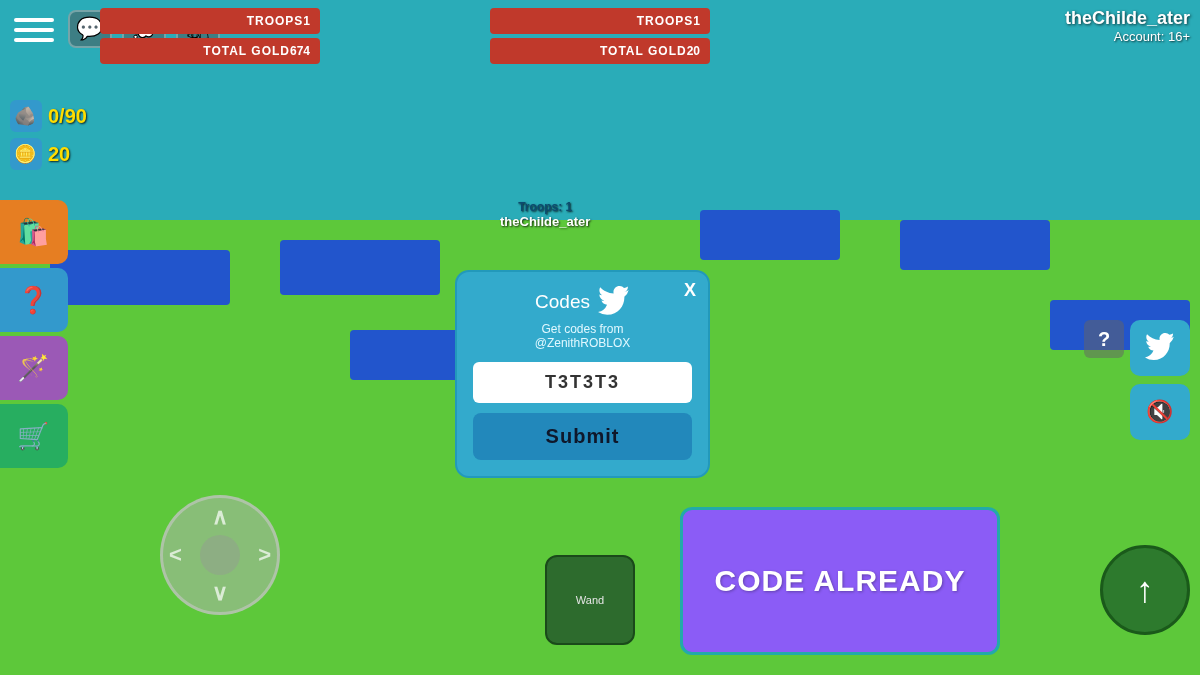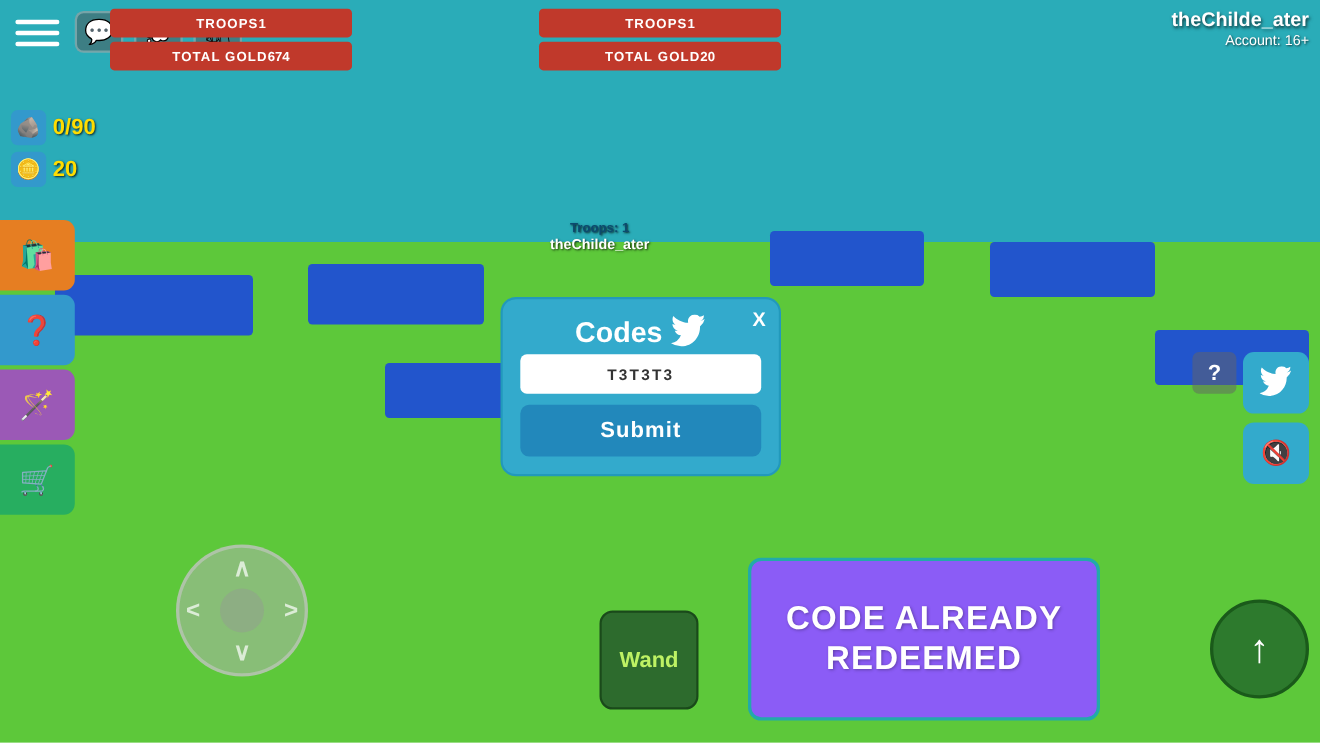--- a/index.html
+++ b/index.html
@@ -100,21 +100,21 @@
       z-index: 10;
     }
 
     .stat-bar {
       height: 26px;
       min-width: 220px;
       background: #c0392b;
       border-radius: 4px;
       display: flex;
       align-items: center;
-      justify-content: center;
+      justify-content: flex-end;
       padding: 0 10px;
     }
 
     .stat-bar .bar-label {
       color: white;
       font-size: 12px;
       font-weight: bold;
       letter-spacing: 1px;
     }
 
@@ -382,50 +382,50 @@
     #modal-title-row {
       display: flex;
       align-items: center;
       justify-content: center;
       gap: 8px;
       margin-bottom: 4px;
     }
 
     #modal-title {
       color: white;
-      font-size: 26px;
-      font-weight: bold;
+      font-size: 19px;
+      font-weight: normal;
     }
 
     #modal-subtitle {
       color: #e0f8ff;
       font-size: 12px;
       text-align: center;
       margin-bottom: 12px;
     }
 
     #code-input {
       width: 100%;
       padding: 10px 12px;
       border-radius: 6px;
       border: none;
-      font-size: 14px;
+      font-size: 18px;
       font-weight: bold;
       text-align: center;
       letter-spacing: 2px;
       background: white;
       color: #333;
       margin-bottom: 10px;
     }
 
     #submit-btn {
       width: 100%;
       padding: 12px;
       background: #2288bb;
-      color: #ffffff;
+      color: #0f172a;
       font-size: 20px;
       font-weight: bold;
       border: none;
       border-radius: 8px;
       cursor: pointer;
       letter-spacing: 1px;
     }
 
     
     #player-label {
@@ -530,21 +530,21 @@
   <div class="dpad-circle">
     <div class="dpad-inner"></div>
     <span class="dpad-arrow dpad-up">∧</span>
     <span class="dpad-arrow dpad-down">∨</span>
     <span class="dpad-arrow dpad-left">&lt;</span>
     <span class="dpad-arrow dpad-right">&gt;</span>
   </div>
 </div>
 
 <div id="wand-btn">
-  <span style="color:#bef264; font-size:20px; font-weight:bold;">Wand</span>
+  <span style="color:#e5e5e5; font-size:11px; font-weight:normal;">Wand</span>
 </div>
 
 <div id="right-panel">
   <div class="right-btn" style="background:#33aacc;">
     <svg width="30" height="30" viewBox="0 0 24 24" fill="white">
       <path d="M23 3a10.9 10.9 0 01-3.14 1.53A4.48 4.48 0 0022.43.36a9 9 0 01-2.88 1.1A4.52 4.52 0 0016.11 0c-2.5 0-4.52 2.03-4.52 4.52 0 .35.04.7.11 1.03C7.69 5.4 4.07 3.58 1.64.9a4.52 4.52 0 00-.61 2.27c0 1.57.8 2.95 2.01 3.76a4.5 4.5 0 01-2.05-.57v.06c0 2.19 1.56 4.02 3.63 4.43a4.54 4.54 0 01-2.04.08c.57 1.79 2.24 3.09 4.21 3.13A9.06 9.06 0 010 19.54a12.8 12.8 0 006.92 2.03c8.3 0 12.85-6.88 12.85-12.85 0-.2 0-.39-.01-.58A9.18 9.18 0 0023 3z"></path>
     </svg>
   </div>
   <div class="right-btn" style="background:#33aacc;">
     <span style="color:white; font-size:22px;">🔇</span>
@@ -560,22 +560,25 @@
 </div>
 
 <div id="codes-modal">
   <span id="modal-close">X</span>
   <div id="modal-title-row">
     <span id="modal-title">Codes</span>
     <svg width="32" height="32" viewBox="0 0 24 24" fill="white">
       <path d="M23 3a10.9 10.9 0 01-3.14 1.53A4.48 4.48 0 0022.43.36a9 9 0 01-2.88 1.1A4.52 4.52 0 0016.11 0c-2.5 0-4.52 2.03-4.52 4.52 0 .35.04.7.11 1.03C7.69 5.4 4.07 3.58 1.64.9a4.52 4.52 0 00-.61 2.27c0 1.57.8 2.95 2.01 3.76a4.5 4.5 0 01-2.05-.57v.06c0 2.19 1.56 4.02 3.63 4.43a4.54 4.54 0 01-2.04.08c.57 1.79 2.24 3.09 4.21 3.13A9.06 9.06 0 010 19.54a12.8 12.8 0 006.92 2.03c8.3 0 12.85-6.88 12.85-12.85 0-.2 0-.39-.01-.58A9.18 9.18 0 0023 3z"></path>
     </svg>
   </div>
+  <div id="modal-subtitle">
+    <span>Get codes from</span><br>
+    <span>@ZenithROBLOX</span>
+  </div>
   <input id="code-input" type="text" placeholder="Enter code" value="T3T3T3" style="">
   <button id="submit-btn">Submit</button>
 </div>
 
 <div id="redeemed-banner">
   <div class="redeemed-text">
     <span>CODE ALREADY</span><br>
-    <span>REDEEMED</span>
   </div>
 </div>
 
 </body></html>

